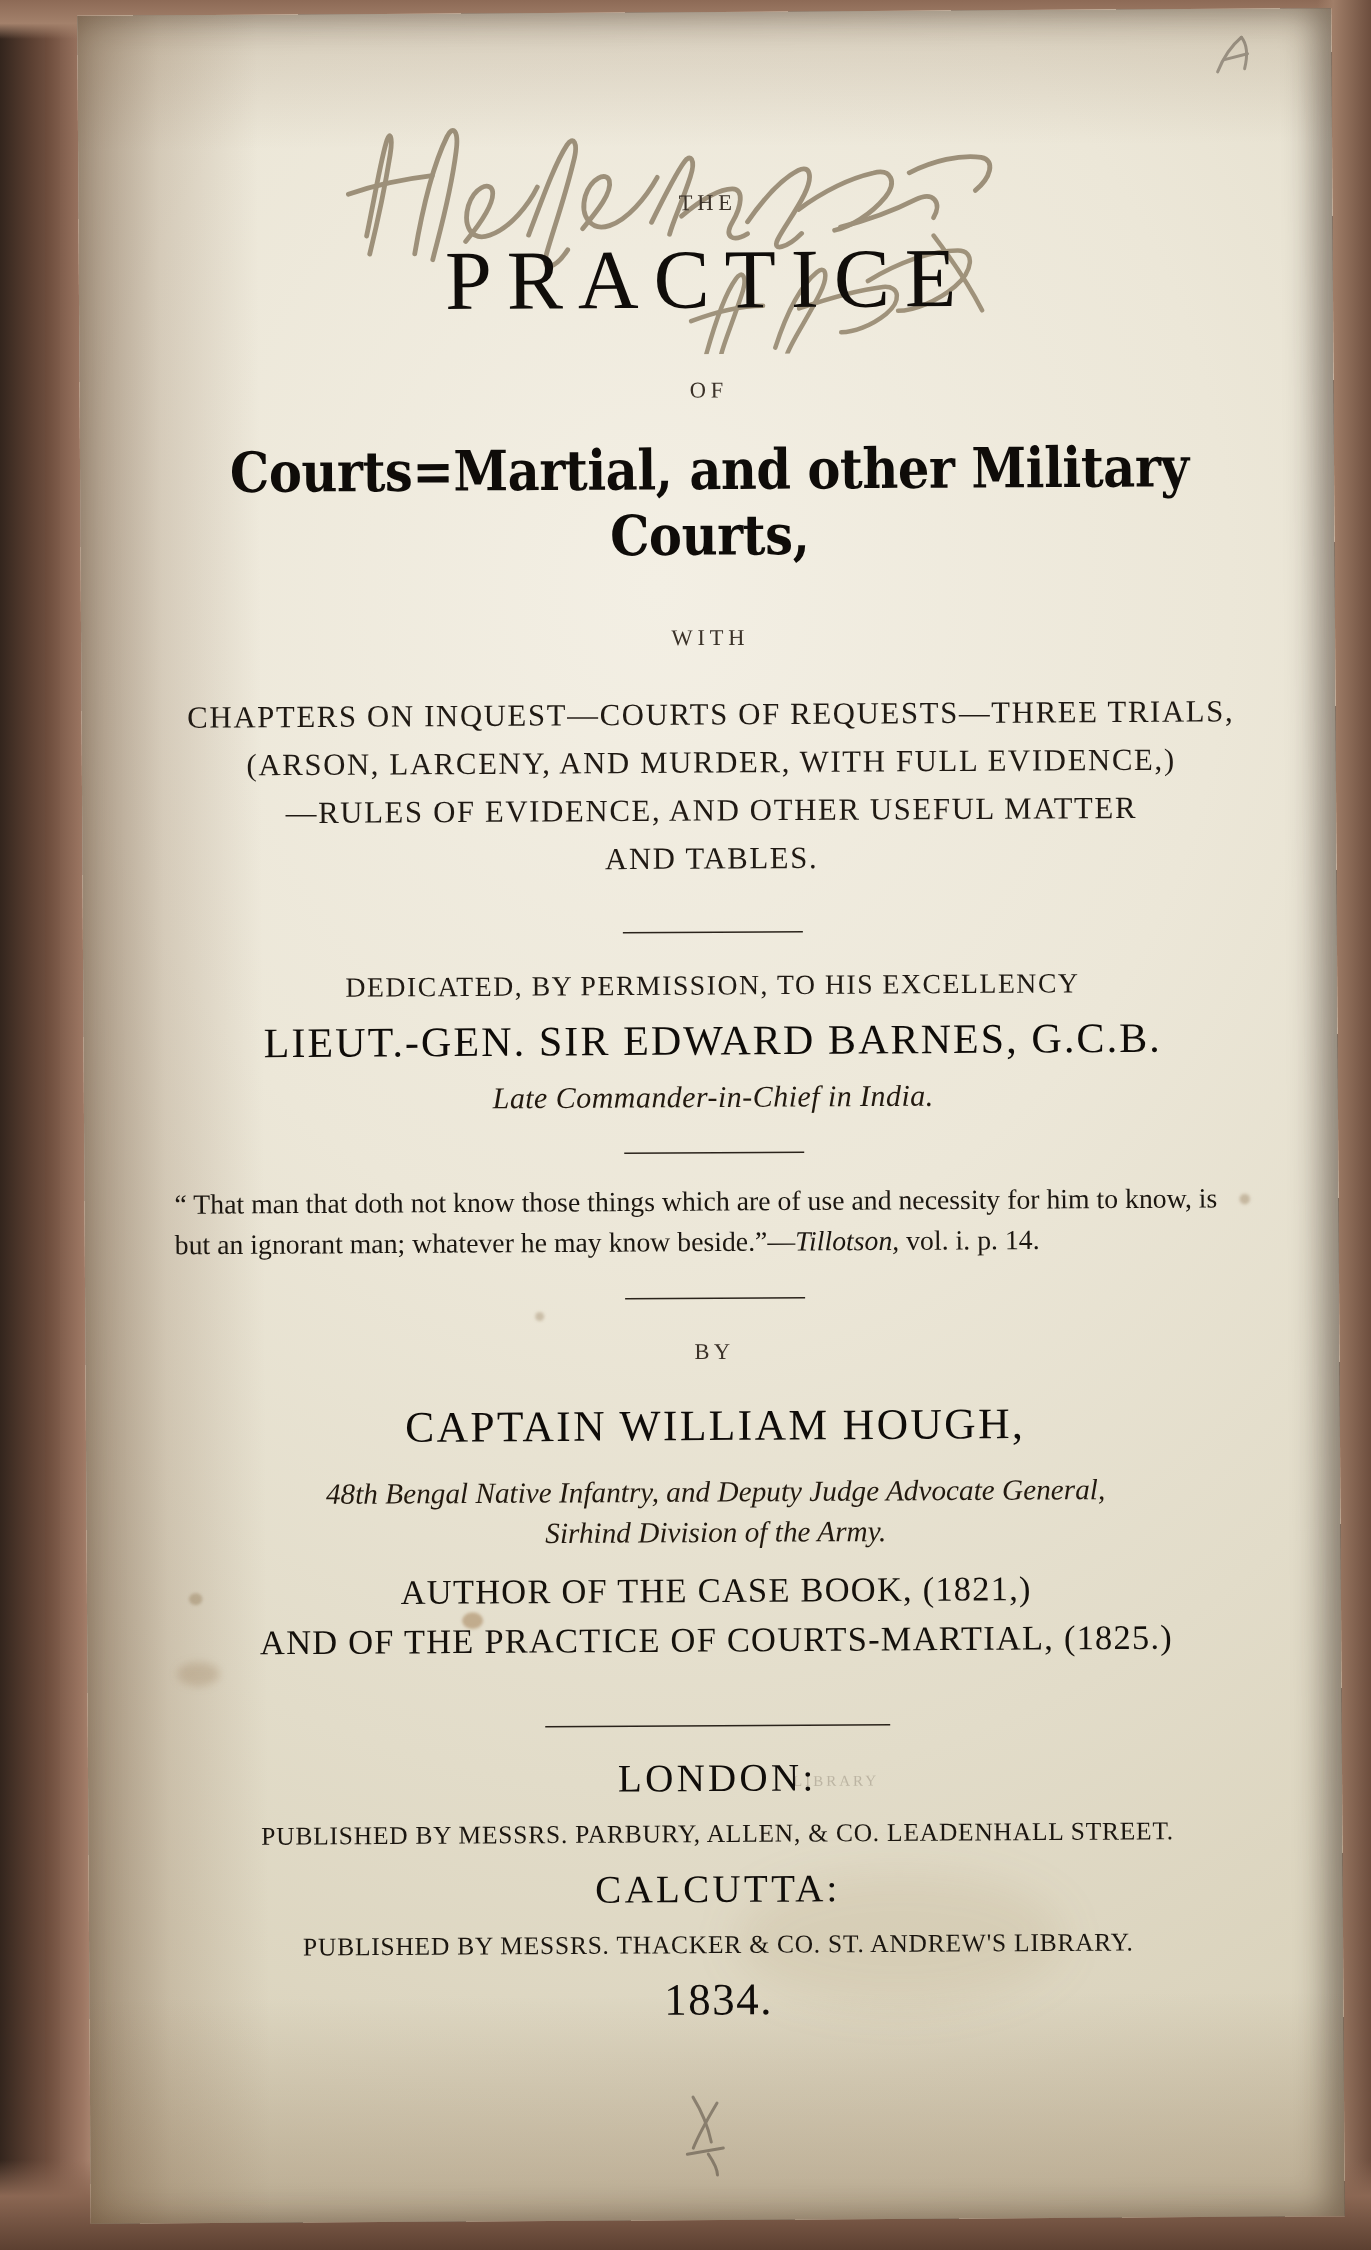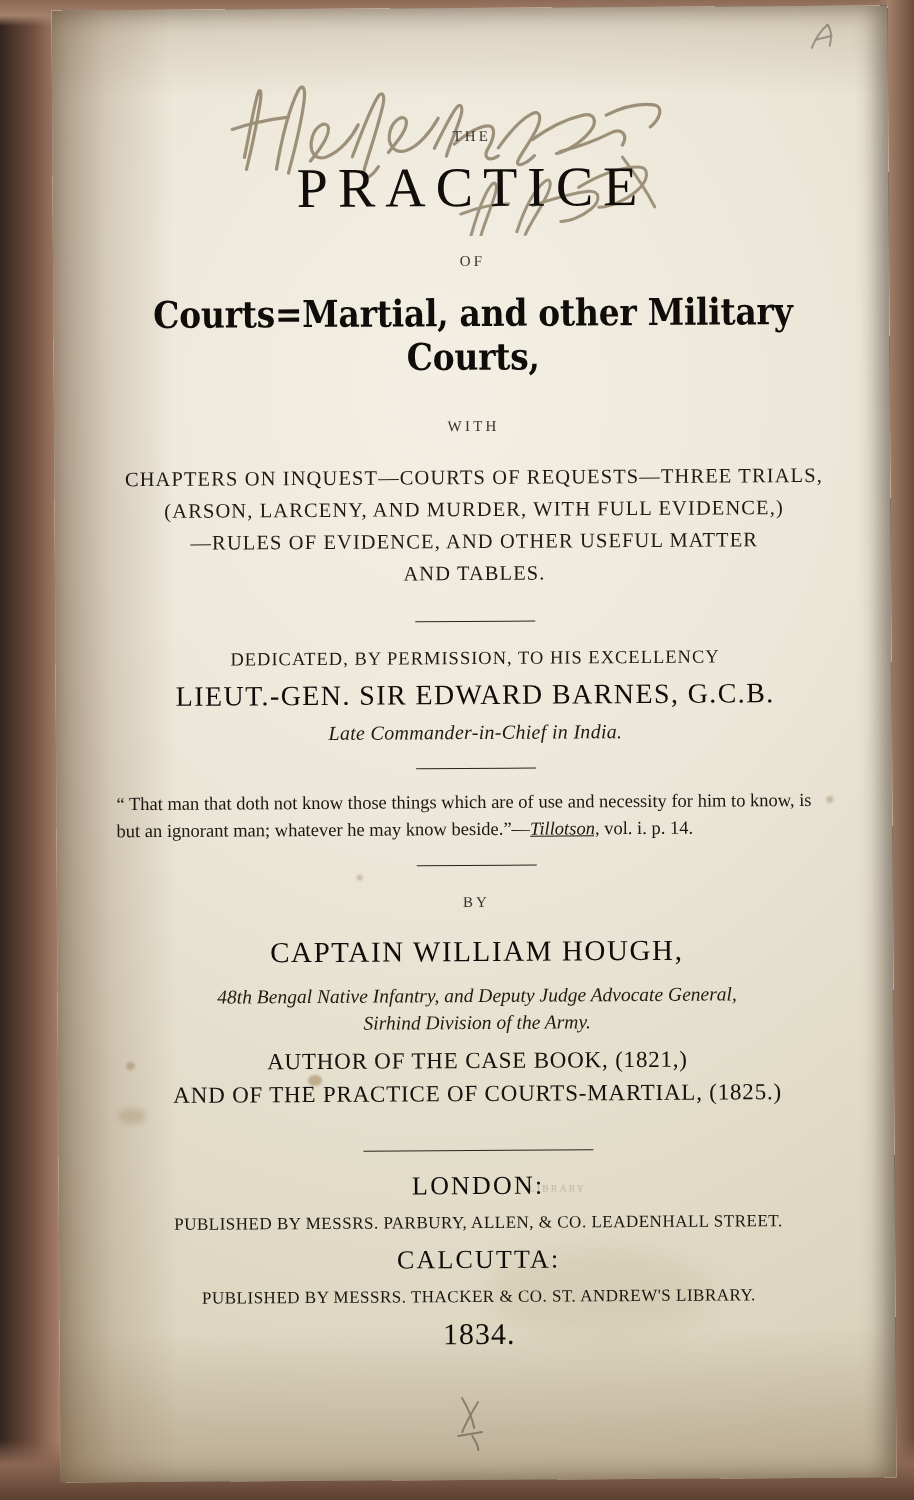--- a/index.html
+++ b/index.html
@@ -161,21 +161,21 @@
     font-size: 20px;
     letter-spacing: .3px;
     color: #22190f;
   }
   .quote {
     font-size: 18.5px;
     line-height: 27px;
     text-align: left;
     color: #1b1610;
   }
-  .quote i { font-style: italic; text-decoration: underline; }
+  .quote i { font-style: italic; }
   .by {
     font-size: 15px;
     letter-spacing: 3px;
     color: #3a3128;
   }
   .author {
     font-size: 29px;
     letter-spacing: 1.6px;
     color: #0f0c09;
   }

